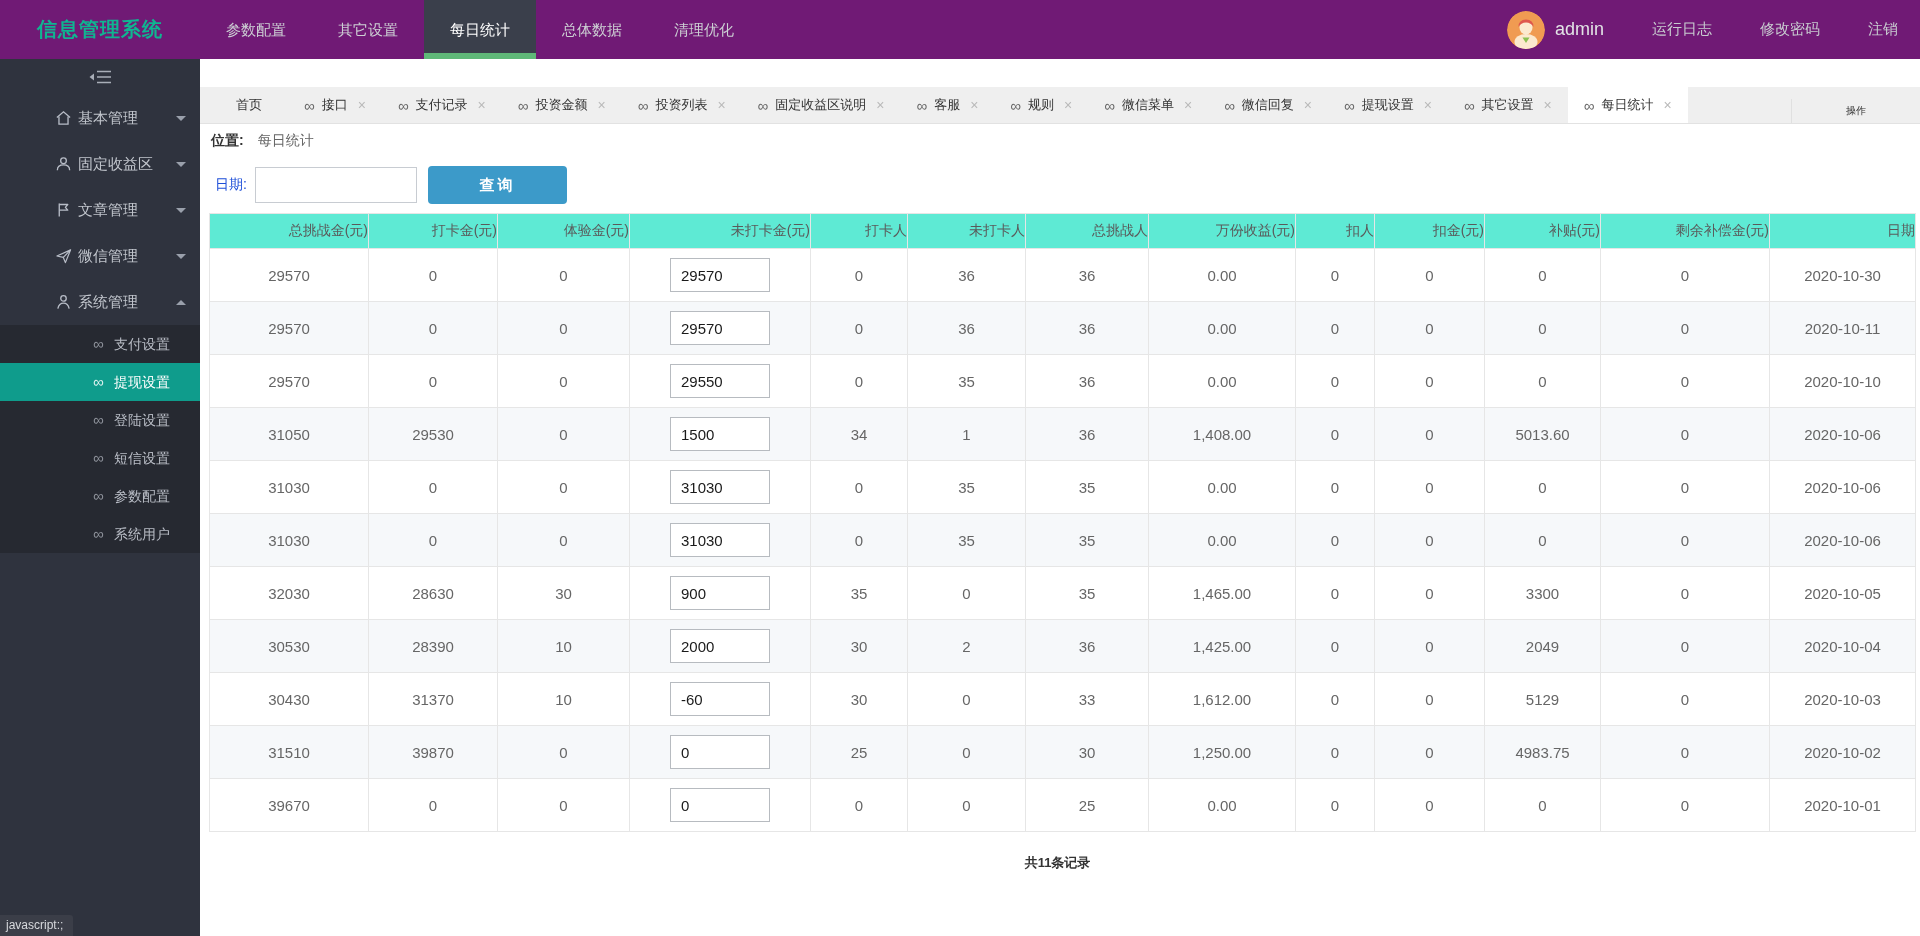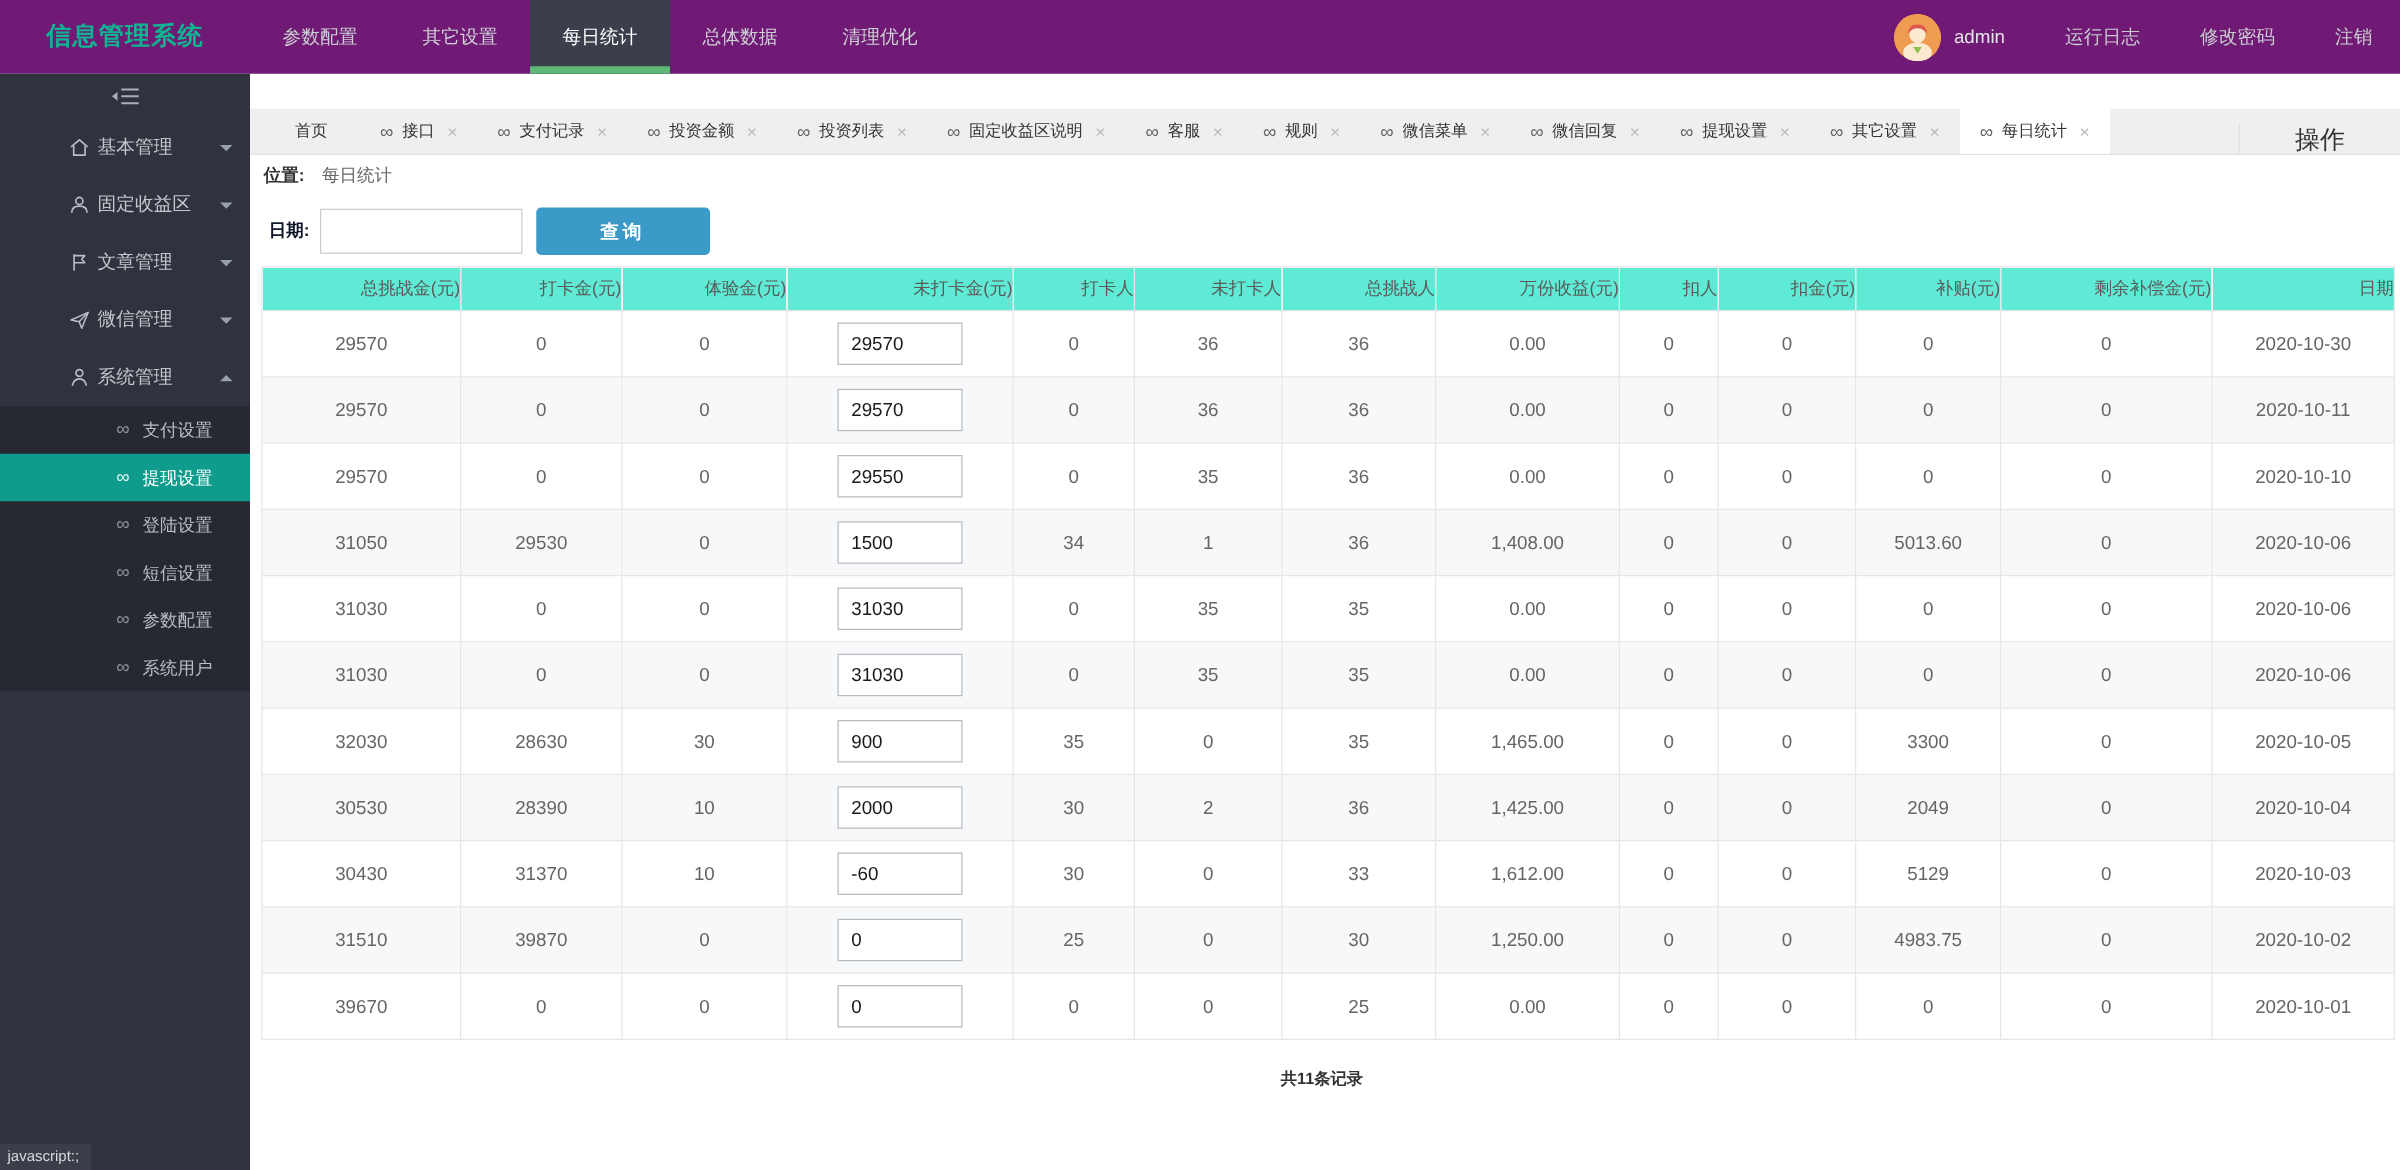--- a/index.html
+++ b/index.html
@@ -9,21 +9,21 @@
   
   .navbar{height:59px;background:#701a75;display:flex;align-items:stretch;}
   .brand{width:200px;line-height:59px;text-align:center;color:#0FB591;font-size:20px;
     letter-spacing:1px;font-weight:bold;}
   .nav-items{display:flex;}
   .nav-item{line-height:59px;padding:0 26px;font-size:15px;color:#CDD0D4;cursor:pointer;position:relative;}
   .nav-item.active{background:#3A3F4B;color:#fff;}
   .nav-item.active::after{content:"";position:absolute;left:0;right:0;bottom:0;height:6px;background:#5FB878;}
   .nav-right{margin-left:auto;display:flex;align-items:center;padding-right:22px;}
   .avatar{width:38px;height:38px;border-radius:50%;overflow:hidden;margin-right:10px;cursor:pointer;}
-  .nav-user{font-size:15px;color:#E2E4E6;cursor:pointer;}
+  .nav-user{font-size:18px;color:#E2E4E6;cursor:pointer;}
   .nav-link{font-size:15px;color:#C8CBD0;margin-left:48px;cursor:pointer;}
 
   
   .layout{display:flex;height:877px;}
   .sidebar{width:200px;background:#2F333E;flex:none;}
   .side-header{height:36px;display:flex;align-items:center;justify-content:center;cursor:pointer;}
   .side-menu{list-style:none;margin:0;padding:0;}
   .side-group{position:relative;height:46px;line-height:46px;color:#C2C6CD;font-size:15px;
     padding-left:78px;cursor:pointer;}
   .side-group .gicon{position:absolute;left:55px;top:50%;transform:translateY(-50%);line-height:0;}
@@ -40,29 +40,29 @@
   
   .main{flex:1;display:flex;flex-direction:column;min-width:0;}
   .tabbar{height:36px;background:#EFEFEF;border-bottom:1px solid #E2E2E2;display:flex;
     position:relative;padding-left:10px;flex:none;margin-top:28px;}
   .tab{display:flex;align-items:center;padding:0 16px;font-size:13px;color:#333;cursor:pointer;}
   .tab .inf{color:#666;font-size:15px;margin-right:7px;}
   .tab .close{color:#B9B9B9;font-size:14px;margin-left:10px;cursor:pointer;}
   .tab.home{padding:0 26px;}
   .tab.active{background:#fff;}
   .tab-action{position:absolute;right:0;top:12px;bottom:0;width:128px;display:flex;align-items:center;
-    justify-content:center;font-size:20px;color:#333;background:#EFEFEF;border-left:1px solid #E0E0E0;cursor:pointer;}
+    justify-content:center;font-size:10px;color:#333;background:#EFEFEF;border-left:1px solid #E0E0E0;cursor:pointer;}
 
   
   .content{padding:2px 14px 0 9px;background:#fff;flex:1;overflow:hidden;}
   .breadcrumb{height:28px;line-height:28px;font-size:14px;}
   .bc-label{font-weight:bold;color:#333;margin-right:14px;margin-left:2px;}
   .bc-value{color:#666;}
   .searchrow{margin-top:12px;display:flex;align-items:center;height:38px;}
-  .s-label{font-size:14px;color:#0f172a;margin:0 8px 0 6px;font-weight:bold;}
+  .s-label{font-size:14px;color:#1d4ed8;margin:0 8px 0 6px;}
   .s-input{width:162px;height:36px;border:1px solid #C8CCD2;padding:0 8px;font-size:14px;
     box-sizing:border-box;outline:none;}
   .s-btn{margin-left:11px;width:139px;height:38px;background:#3C9AC9;color:#fff;border:none;
     border-radius:4px;font-size:15px;font-weight:bold;letter-spacing:3px;cursor:pointer;}
 
   .data-table{width:100%;border-collapse:collapse;table-layout:fixed;margin-top:9px;}
   .data-table th{height:34px;background:#5eead4;font-weight:normal;text-align:right;padding:0 0 0 14px;
     font-size:14px;color:#5A5A5A;border:1px solid #E6E6E6;overflow:hidden;white-space:nowrap;}
   .data-table td{height:52px;text-align:center;font-size:15px;color:#666;border:1px solid #E6E6E6;
     padding:0;overflow:hidden;white-space:nowrap;}

